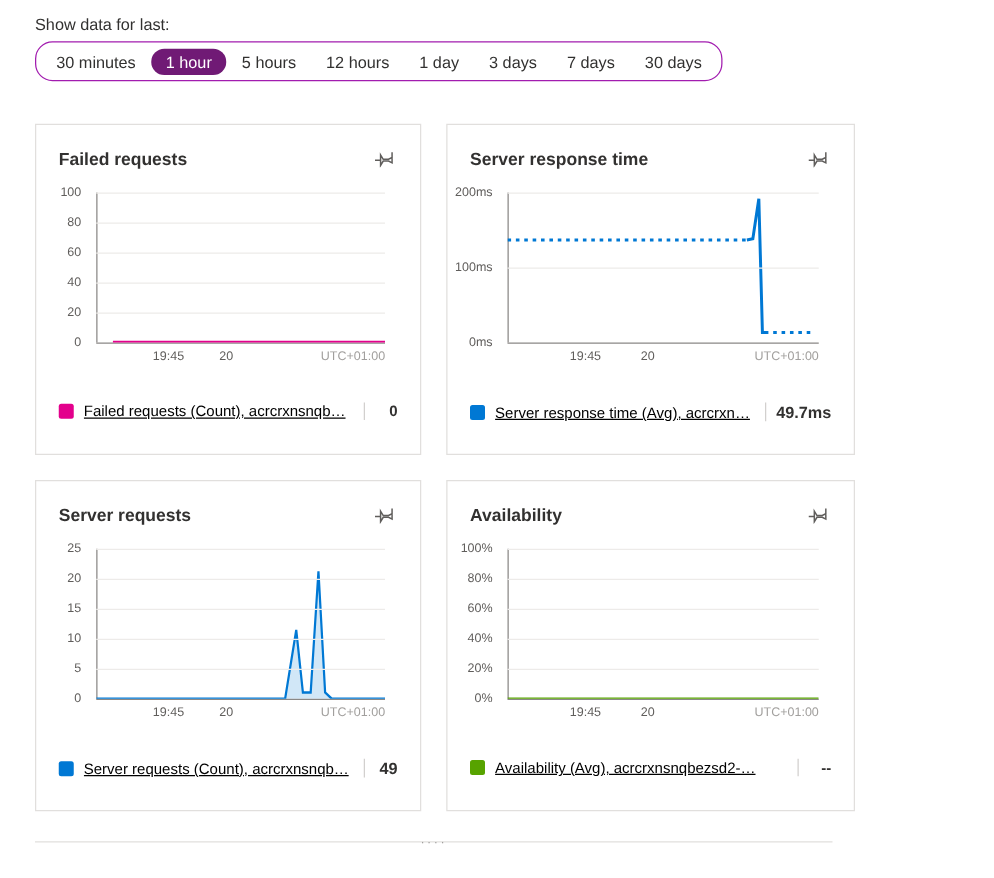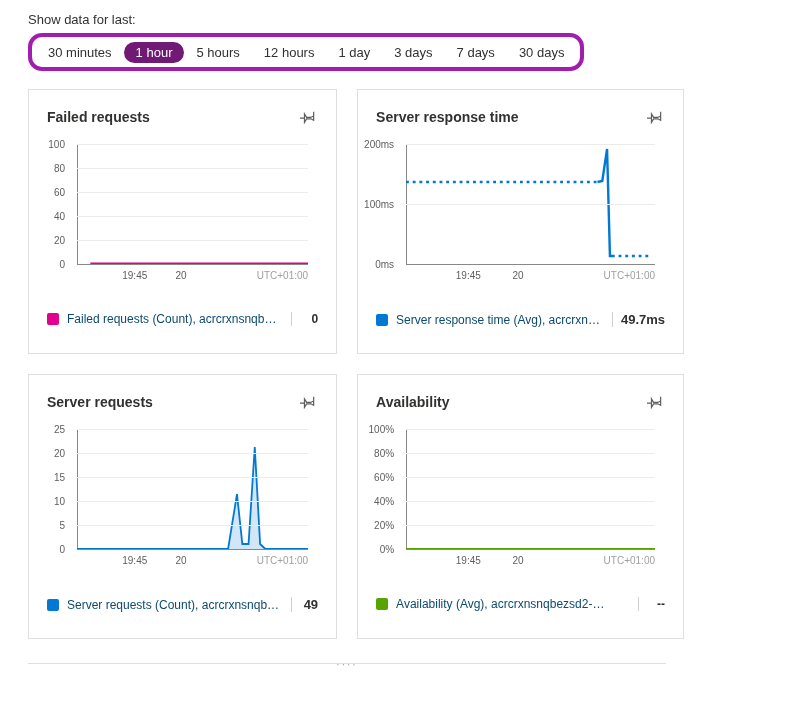--- a/index.html
+++ b/index.html
@@ -15,41 +15,41 @@
     width: 694px;
     box-sizing: border-box;
   }
   .filter-label {
     font-size: 13px;
     margin-bottom: 6px;
   }
   .time-pills {
     display: inline-flex;
     align-items: center;
-    border: 4px solid #a21caf;
+    border: 1px solid #a21caf;
     border-radius: 14px;
     padding: 2px 4px;
     height: 26px;
   }
   .pill {
     padding: 3px 12px;
     font-size: 13px;
     border-radius: 13px;
     cursor: pointer;
     white-space: nowrap;
   }
   .pill.selected {
     background: #701a75;
     color: #fff;
   }
   .grid {
     display: grid;
     grid-template-columns: 1fr 1fr;
     gap: 20px;
-    margin-top: 18px;
+    margin-top: 34px;
   }
   .card {
     border: 1px solid #e1dfdd;
     padding: 18px 18px 26px 18px;
     box-sizing: border-box;
     position: relative;
   }
   .card-header {
     display: flex;
     justify-content: space-between;
@@ -121,21 +121,22 @@
     gap:8px;
     margin-top: 18px;
     font-size: 12px;
   }
   .swatch {
     width:12px; height:12px; border-radius:2px; flex:none;
   }
   .legend-label {
     flex: 1 1 auto;
     overflow:hidden; text-overflow:ellipsis; white-space:nowrap;
-    color:#0c4a6e;
+    color:#000000;
+    text-decoration:underline;
   }
   .legend-value {
     font-weight:600;
     border-left: 1px solid #d2d0ce;
     padding-left: 8px;
     margin-left: 4px;
     min-width: 18px;
     text-align: right;
   }
   .legend-value.big { font-size:13px; }

